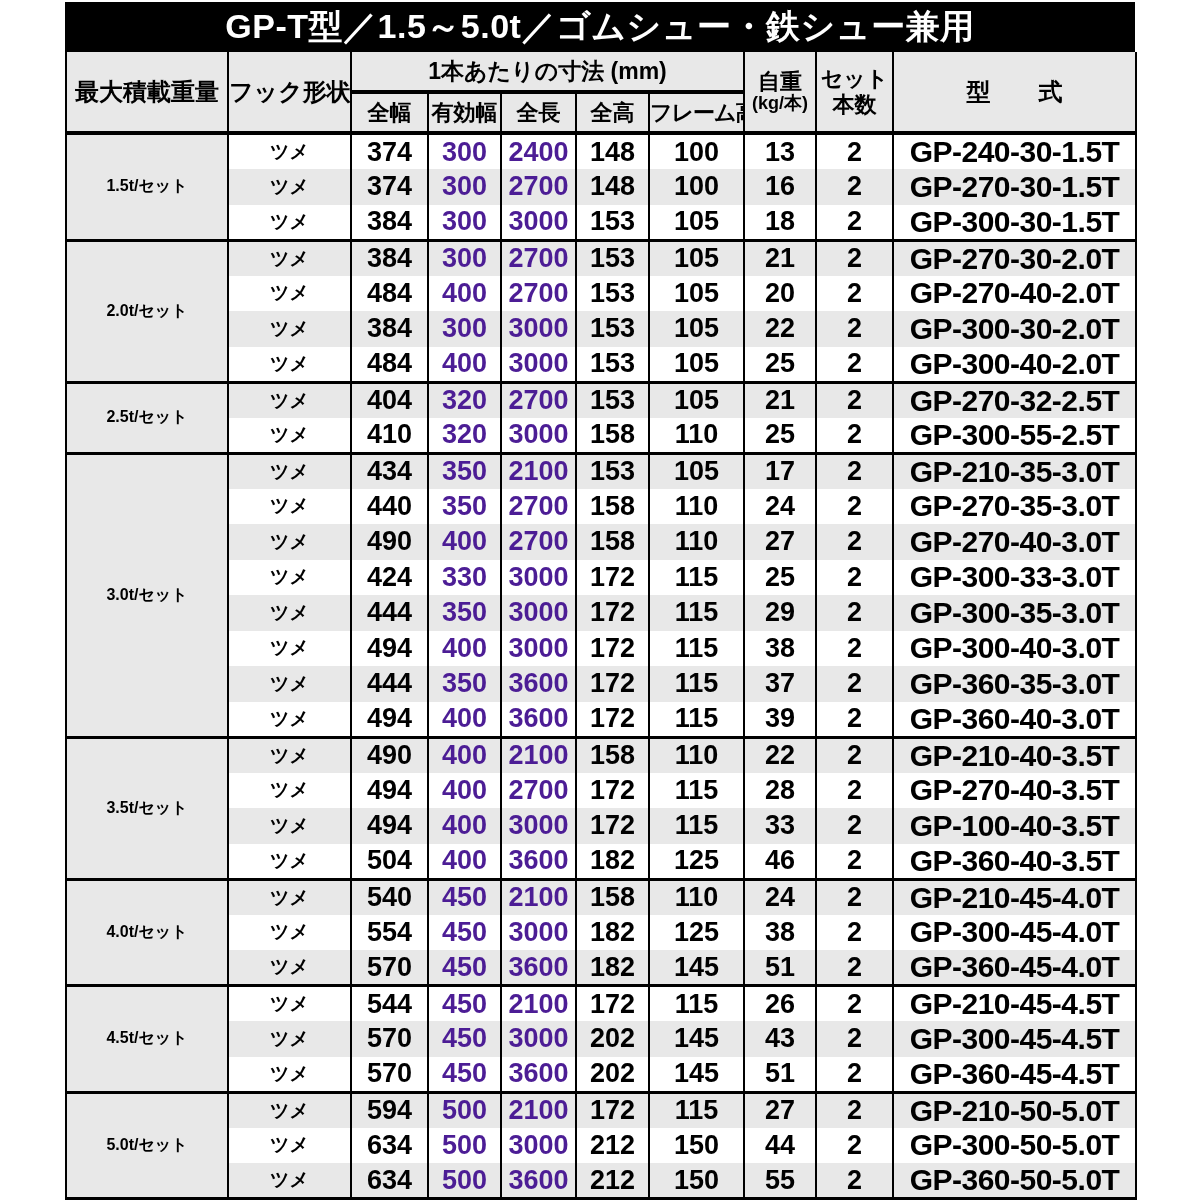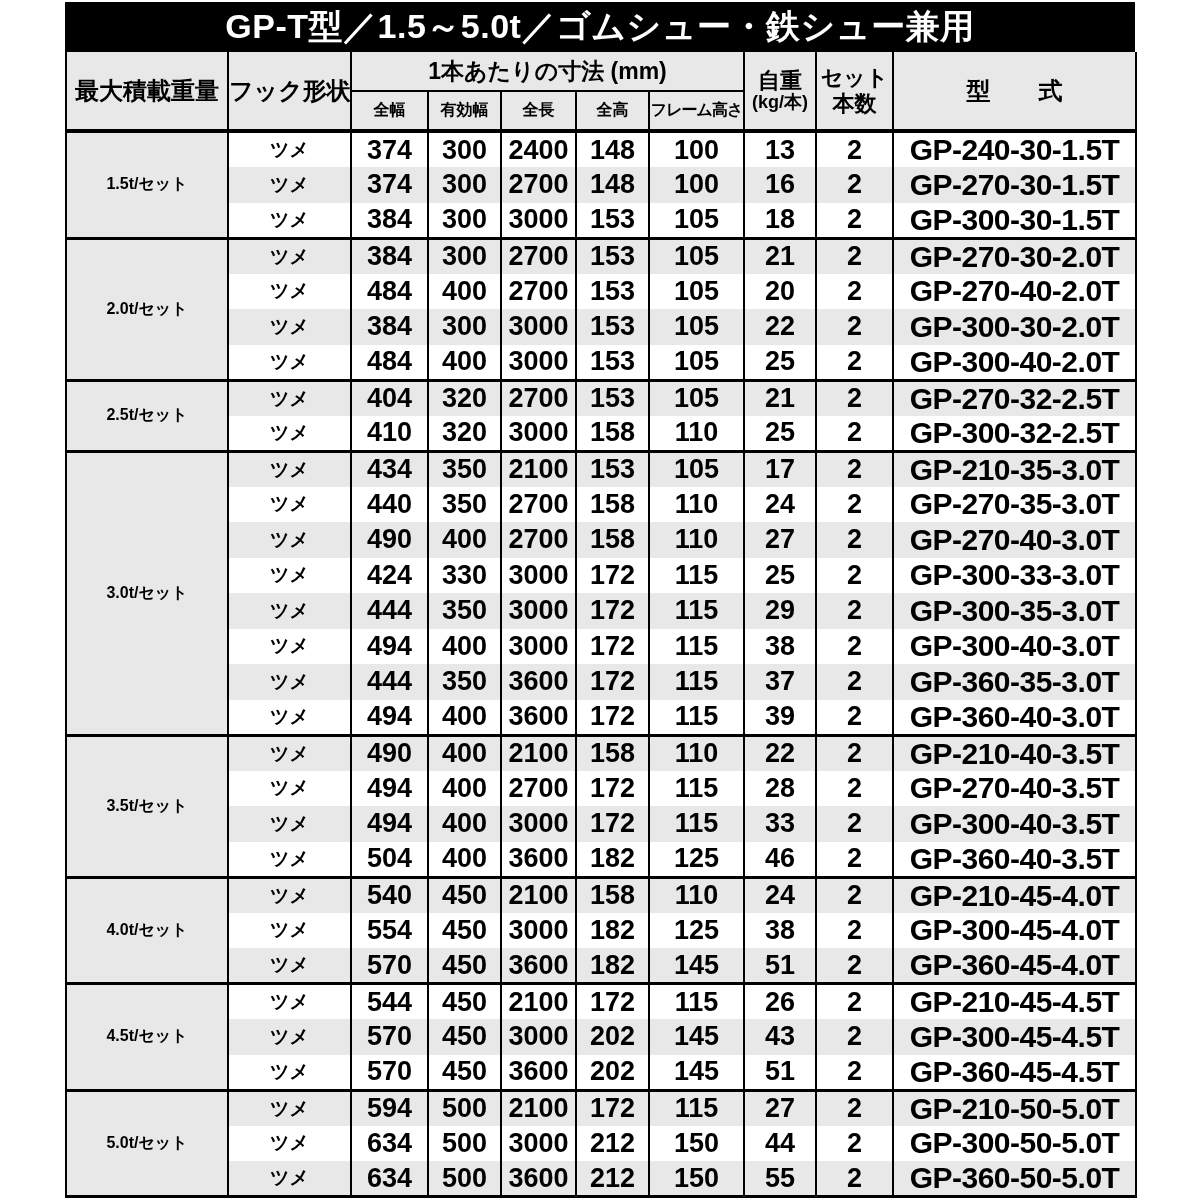--- a/index.html
+++ b/index.html
@@ -42,41 +42,41 @@
     padding: 0;
     overflow: hidden;
     white-space: nowrap;
   }
   thead th {
     background: #e8e8e8;
     border-bottom: 4px solid #000;
   }
   th.big-hdr { font-size: 24px; margin-top: 20px; }
   th.dim-group {
-    border-bottom: 2px solid #000000;
+    border-bottom: 4px solid #000000;
     height: 38px;
     font-size: 23px;
   }
   tr.sub-hdr th {
     height: 37px;
-    font-size: 16px;
+    font-size: 22px;
     margin-top: 31px;
   }
   th.frame-hdr { font-size: 16px; letter-spacing: -1px; }
   th .two-line { display: block; line-height: 1.15; font-size: 22px; }
   th .small-line { display: block; line-height: 1.1; font-size: 18px; text-align: center; }
   tr.data-row { height: 35.5px; font-size: 27px; }
   tr.data-row td { background: #ffffff; }
   tr.data-row.alt td { background: #e8e8e8; }
   td.cap-cell {
     background: #e8e8e8 !important;
     font-size: 16px;
   }
   td.hook { font-size: 19px; }
-  td.blue { color: #000000; }
+  td.blue { color: #4c1d95; }
   td.model { font-size: 30px; letter-spacing: -0.5px; }
   tr.group-start td { border-top: 3px solid #000; }
   tbody { border-bottom: 3px solid #000; }
 </style>
 </head>
 <body>
 
 <div class="page">
   <div class="banner">
     <span>GP-T型／1.5～5.0t／ゴムシュー・鉄シュー兼用</span>
@@ -212,21 +212,21 @@
         </tr>
         <tr class="data-row">
           <td class="hook">ツメ</td>
           <td>410</td>
           <td class="blue">320</td>
           <td class="blue">3000</td>
           <td>158</td>
           <td>110</td>
           <td>25</td>
           <td>2</td>
-          <td class="model">GP-300-32-2.5T</td>
+          <td class="model">GP-300-55-2.5T</td>
         </tr>
         <tr class="data-row alt group-start">
           <td rowspan="8" class="cap-cell">3.0t/セット</td>
           <td class="hook">ツメ</td>
           <td>434</td>
           <td class="blue">350</td>
           <td class="blue">2100</td>
           <td>153</td>
           <td>105</td>
           <td>17</td>
@@ -335,21 +335,21 @@
         </tr>
         <tr class="data-row alt">
           <td class="hook">ツメ</td>
           <td>494</td>
           <td class="blue">400</td>
           <td class="blue">3000</td>
           <td>172</td>
           <td>115</td>
           <td>33</td>
           <td>2</td>
-          <td class="model">GP-300-40-3.5T</td>
+          <td class="model">GP-100-40-3.5T</td>
         </tr>
         <tr class="data-row">
           <td class="hook">ツメ</td>
           <td>504</td>
           <td class="blue">400</td>
           <td class="blue">3600</td>
           <td>182</td>
           <td>125</td>
           <td>46</td>
           <td>2</td>

